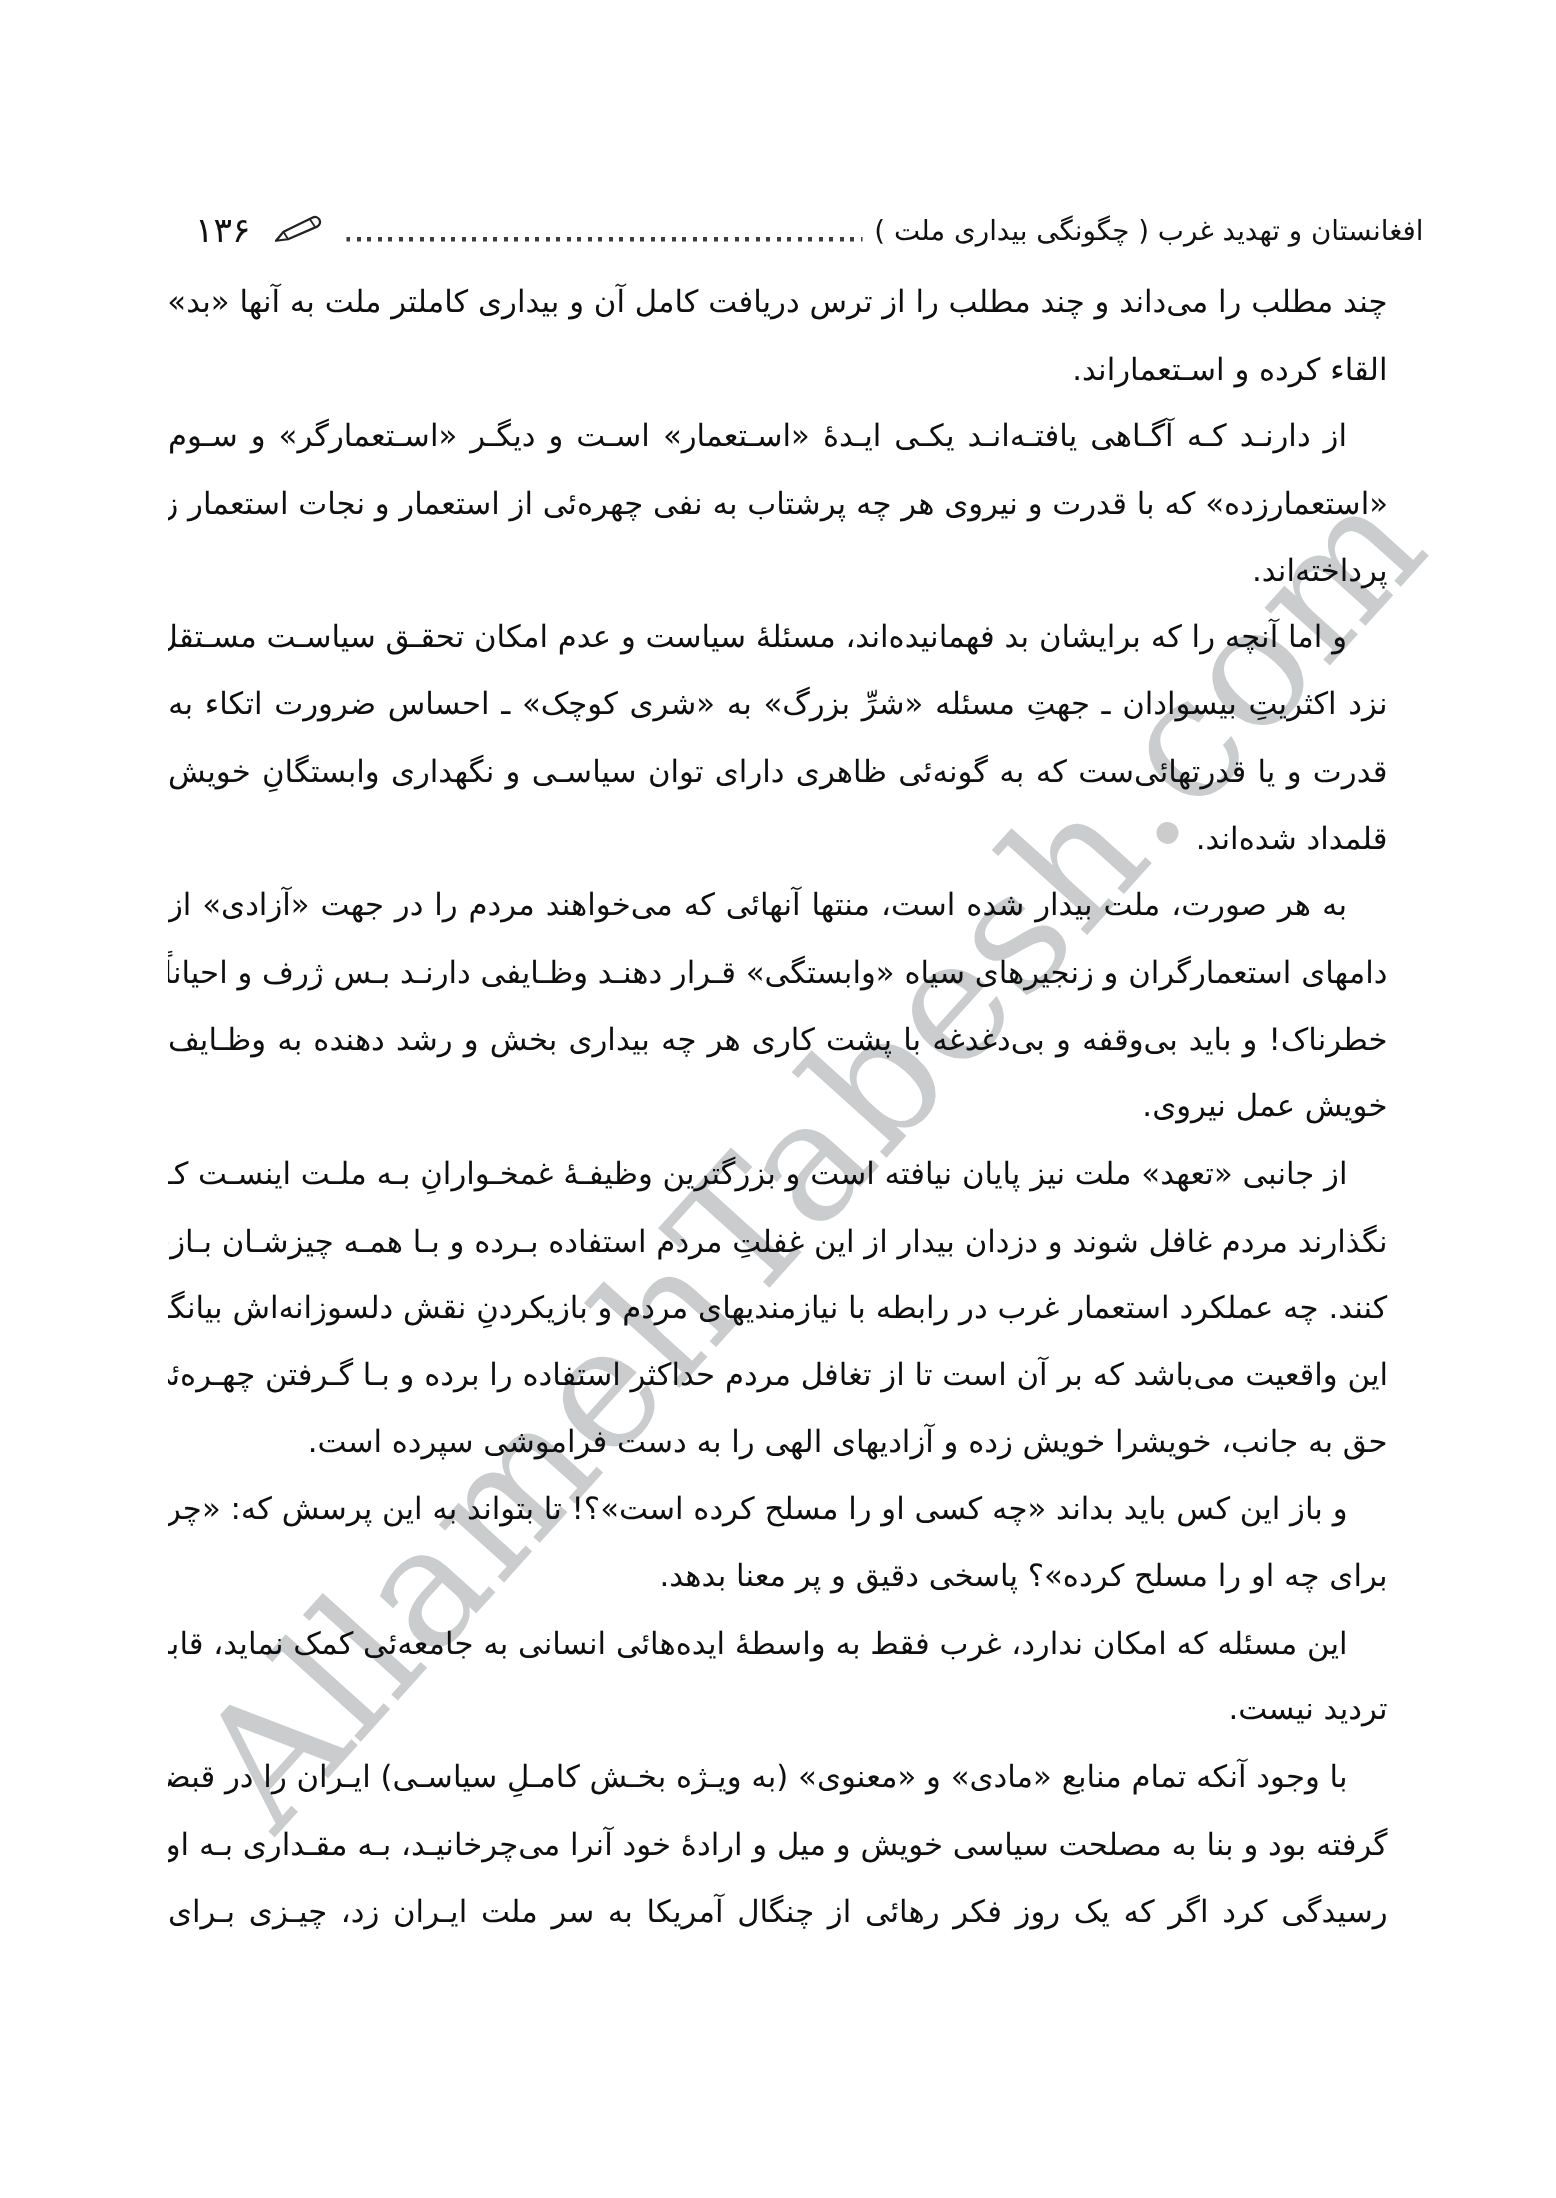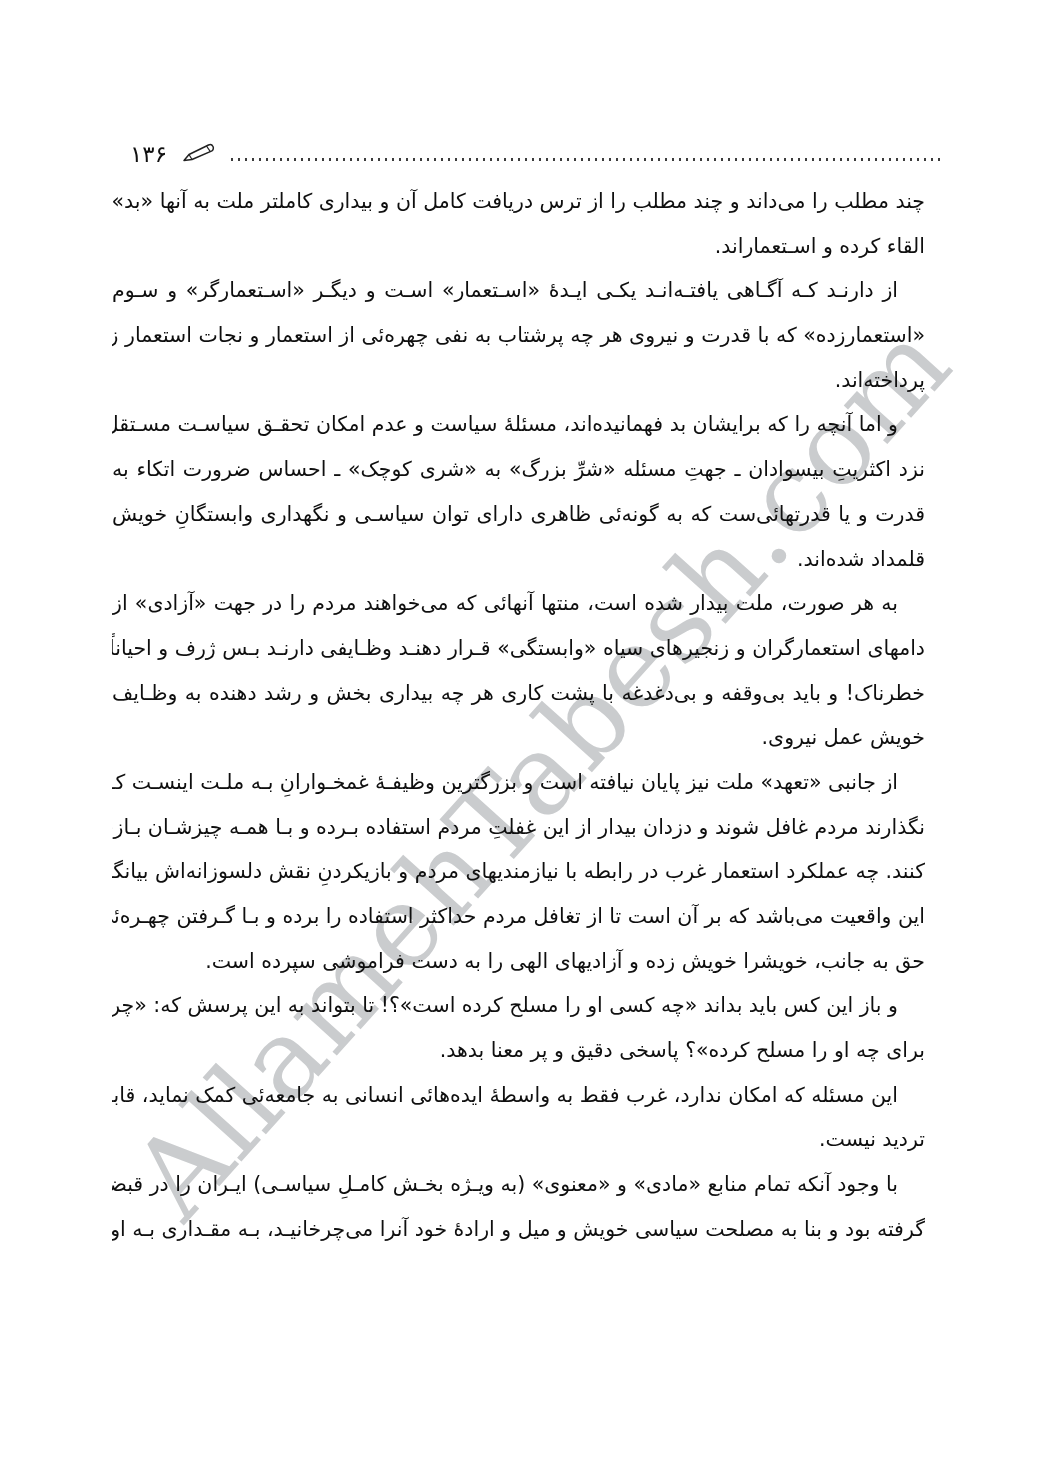--- a/index.html
+++ b/index.html
@@ -91,20 +91,21 @@
   <div class="watermark" style="color: rgb(202, 204, 206);">AllamehTabesh.com</div>
 
   <div class="header">
     <span class="page-num">۱۳۶</span>
     <svg class="pen-icon" viewBox="0 0 38 24" aria-hidden="true">
       <path d="M3 20.5 L8 14.5 L27.5 5 a3.4 3.4 0 0 1 4.5 1.5 a3.4 3.4 0 0 1 -1.6 4.6 L11 19.5 Z" fill="none" stroke="#222" stroke-width="1.5" stroke-linejoin="round"></path>
       <path d="M8 14.5 L11 19.5" fill="none" stroke="#222" stroke-width="1.2"></path>
       <path d="M25.5 6 L29.3 11.6" fill="none" stroke="#222" stroke-width="1.2"></path>
     </svg>
     <div class="leader"></div>
+    <span class="header-title">افغانستان و تهدید غرب ( چگونگی بیداری ملت )</span>
   </div>
 
   <div class="body-text">
       <div>
         <div class="line">چند مطلب را می‌داند و چند مطلب را از ترس دریافت کامل آن و بیداری کاملتر ملت به آنها «بد»</div>
         <div class="line end">القاء کرده و اسـتعمار‌اند.</div>
       </div>
       <div>
         <div class="line indent">از دارنـد کـه آگـاهی یافتـه‌انـد یکـی ایـدهٔ «اسـتعمار» اسـت و دیگـر «اسـتعمارگر» و سـوم</div>
         <div class="line">«استعمارزده» که با قدرت و نیروی هر چه پرشتاب به نفی چهره‌ئی از استعمار و نجات استعمار زده</div>
@@ -133,16 +134,17 @@
         <div class="line indent">و باز این کس باید بداند «چه کسی او را مسلح کرده است»؟! تا بتواند به این پرسش که: «چرا و</div>
         <div class="line end">برای چه او را مسلح کرده»؟ پاسخی دقیق و پر معنا بدهد.</div>
       </div>
       <div>
         <div class="line indent">این مسئله که امکان ندارد، غرب فقط به واسطهٔ ایده‌هائی انسانی به جامعه‌ئی کمک نماید، قابل</div>
         <div class="line end">تردید نیست.</div>
       </div>
       <div>
         <div class="line indent">با وجود آنکه تمام منابع «مادی» و «معنوی» (به ویـژه بخـش کامـلِ سیاسـی) ایـران را در قبضـه</div>
         <div class="line">گرفته بود و بنا به مصلحت سیاسی خویش و میل و ارادهٔ خود آنرا می‌چرخانیـد، بـه مقـداری بـه او</div>
+        <div class="line">رسیدگی کرد اگر که یک روز فکر رهائی از چنگال آمریکا به سر ملت ایـران زد، چیـزی بـرای</div>
       </div>
     </div>
 
 </div>
 
 </body></html>

